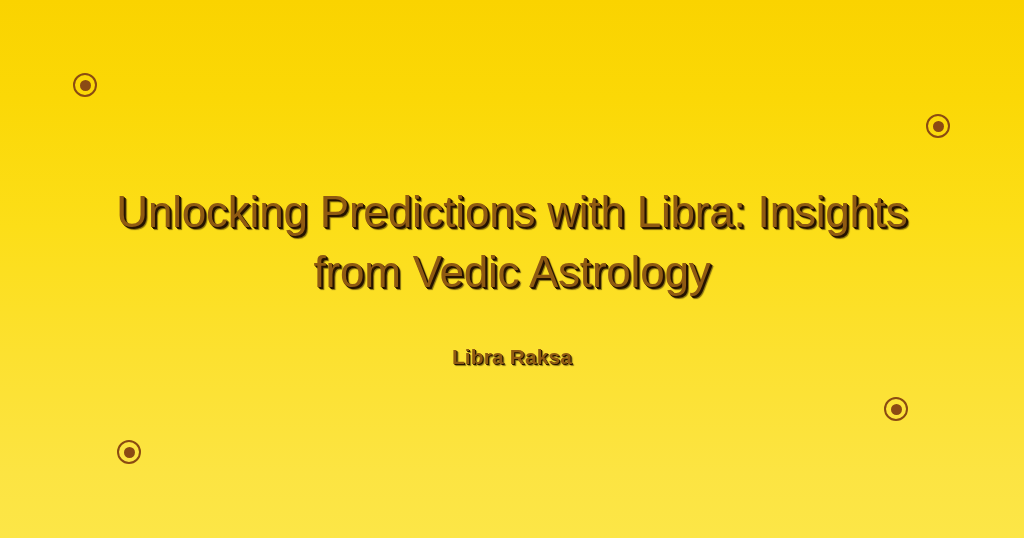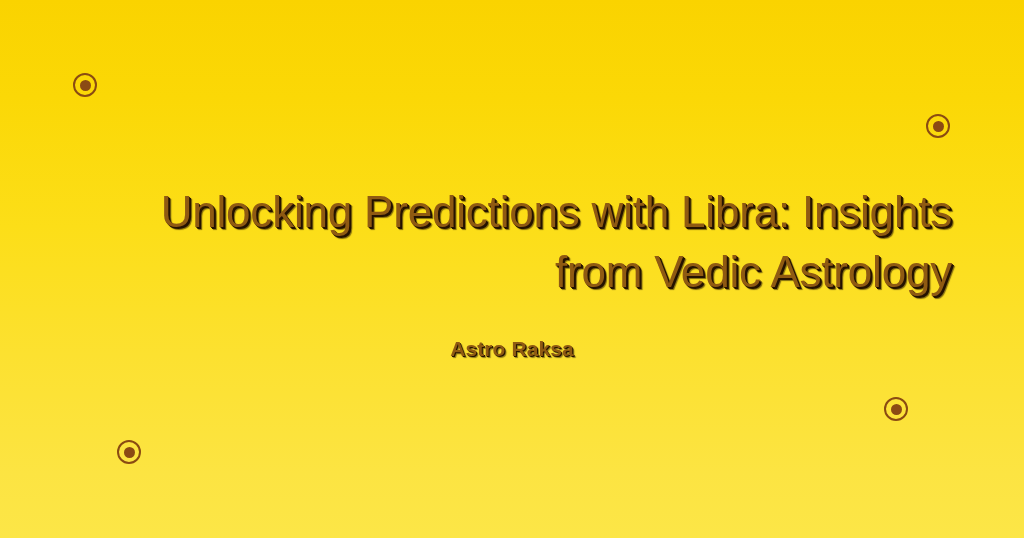--- a/index.html
+++ b/index.html
@@ -55,22 +55,22 @@
     display: flex;
     flex-direction: column;
     align-items: center;
     justify-content: center;
     padding-top: 6px;
     box-sizing: border-box;
   }
 
   .slide-title {
     width: 880px;
-    margin: 0;
-    text-align: right;
+    margin: 8px;
+    text-align: center;
     font-size: 44px;
     font-weight: 400;
     line-height: 60px;
     letter-spacing: -0.2px;
     color: #8f5a12;
     text-shadow:
        2px  2px 0 #241200,
        1px  1px 0 #3a1e02,
        3px  3px 1px rgba(30,15,0,0.55);
   }
@@ -104,16 +104,16 @@
   <div class="ring-icon" style="left:884px; top:397px;">
     <span class="ring-core"></span>
   </div>
 
   <div class="ring-icon" style="left:117px; top:440px;">
     <span class="ring-core"></span>
   </div>
 
   <div class="text-stack">
     <h1 class="slide-title">Unlocking Predictions with Libra: Insights from Vedic Astrology</h1>
-    <div class="slide-subtitle">Astro Raksa</div>
+    <div class="slide-subtitle">Libra Raksa</div>
   </div>
 
 </div>
 
 </body></html>

